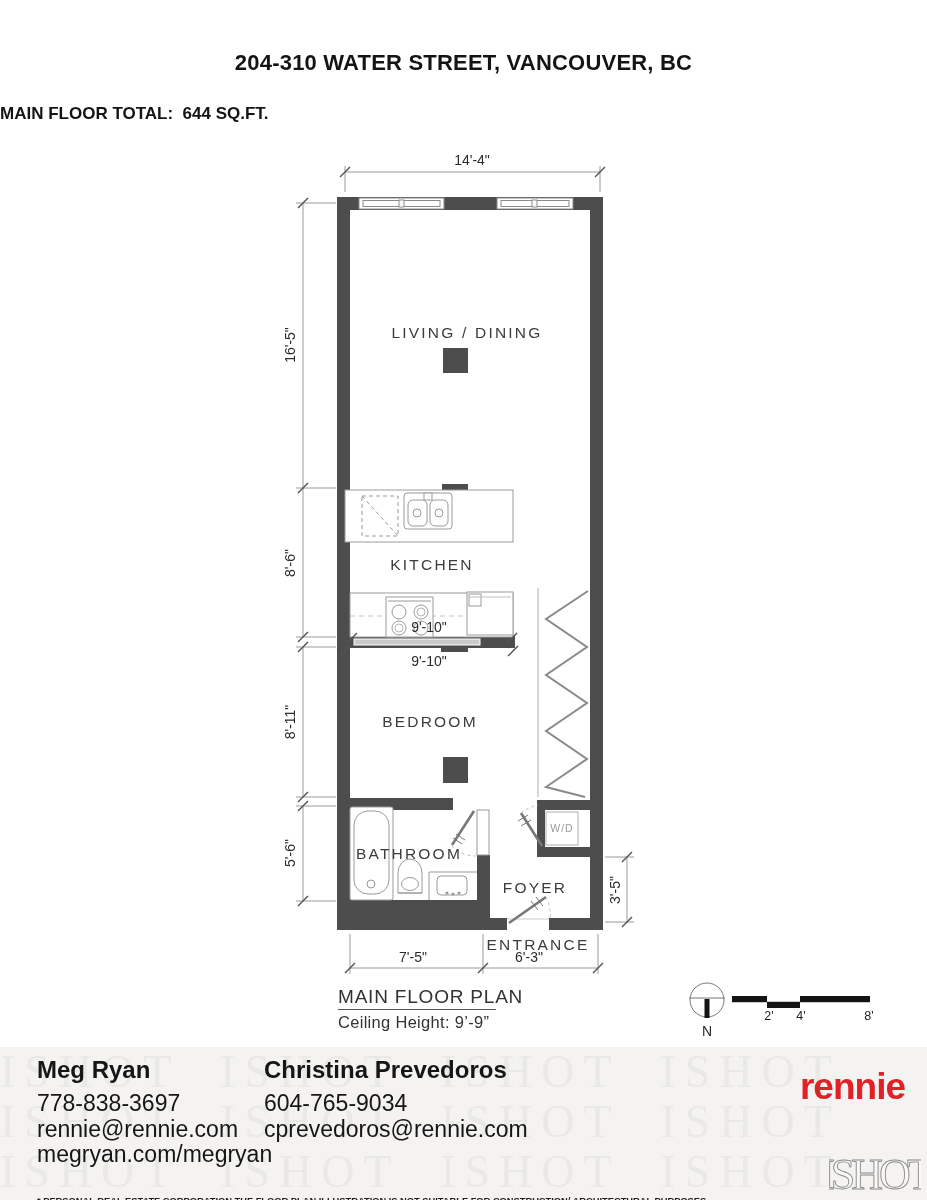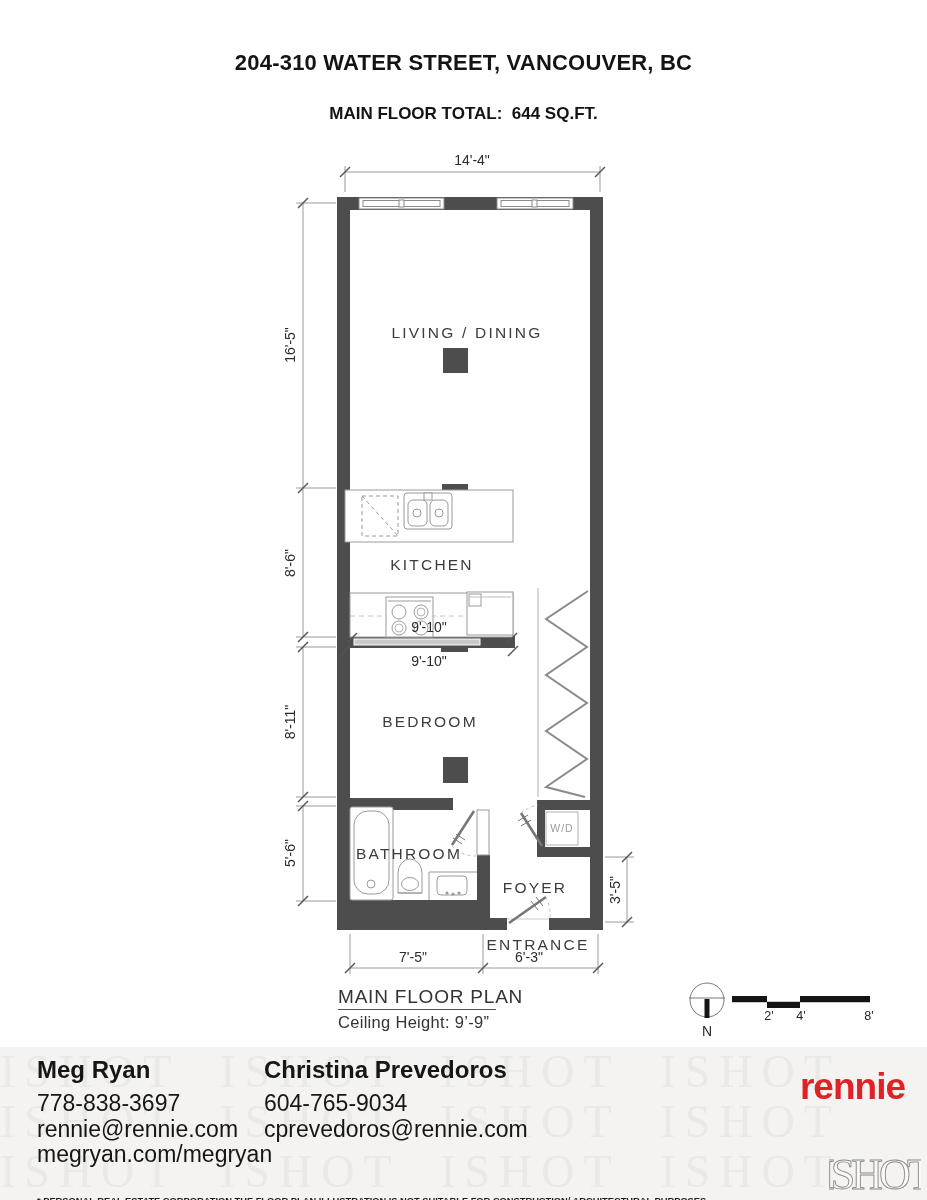--- a/index.html
+++ b/index.html
@@ -10,21 +10,21 @@
     font-family:"Liberation Sans", sans-serif;
     overflow:hidden;
   }
   .title{
     position:absolute;top:50px;left:0;width:100%;
     text-align:center;font-size:22px;font-weight:bold;color:#141414;
     letter-spacing:.2px;white-space:pre;
   }
   .subtitle{
     position:absolute;top:104px;left:0;width:100%;
-    text-align:center;font-size:17px;font-weight:bold;color:#141414;
+    font-size:17px;font-weight:bold;color:#141414;
     white-space:pre;
   }
   .plan-svg{position:absolute;top:0;left:0;}
   .plan-svg text{font-family:"Liberation Sans", sans-serif;}
   .room-label{fill:#3c3c3c;font-size:15.5px;letter-spacing:2.2px;}
   .dim-text{fill:#2b2b2b;font-size:14px;}
   .small-label{fill:#9a9a9a;font-size:10.5px;letter-spacing:1px;}
   .caption-title{fill:#333;font-size:19px;letter-spacing:.8px;}
   .caption-sub{fill:#333;font-size:16.5px;letter-spacing:.3px;}
   .scale-text{fill:#222;font-size:12.5px;}

